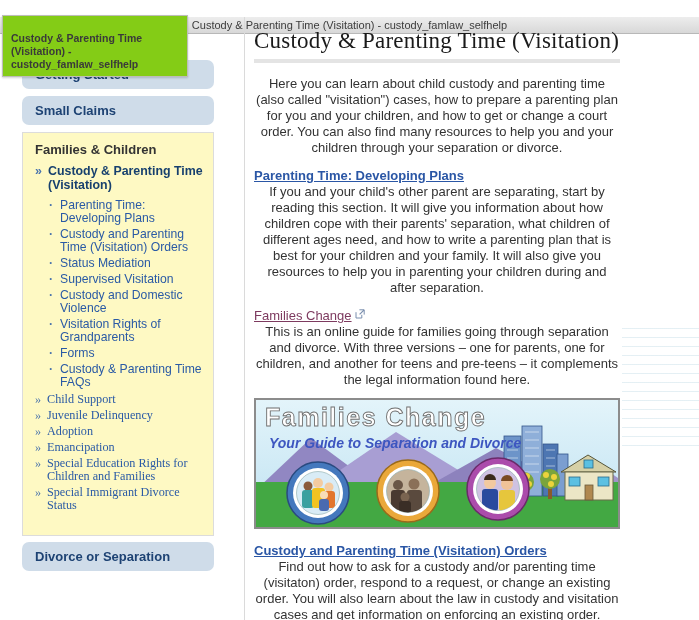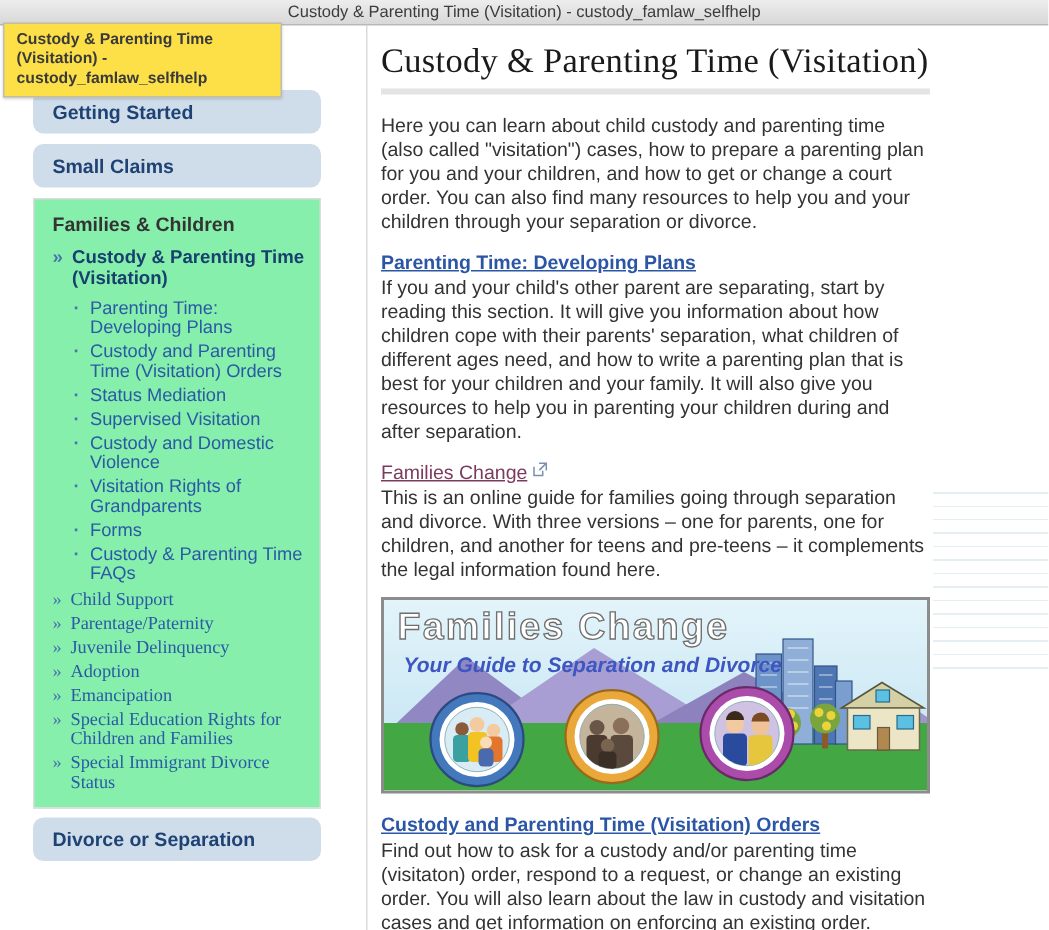--- a/index.html
+++ b/index.html
@@ -3,61 +3,61 @@
 <meta charset="utf-8">
 <style>
   * { box-sizing: border-box; }
   html,body { margin:0; padding:0; }
   body {
     width:699px; height:620px; overflow:hidden; position:relative;
     background:#ffffff; font-family:"Liberation Sans", sans-serif;
   }
   
   .titlebar {
-    position:absolute; top:0; left:0; right:0; height:17px;
+    position:absolute; top:17px; left:0; right:0; height:17px;
     background:linear-gradient(#ededed,#d8d8d8);
     border-bottom:1px solid #b8b8b8;
     font-size:11px; color:#3c3c3c; text-align:center; line-height:17px;
   }
   .tab-tooltip {
     position:absolute; top:15px; left:2px; width:186px;
-    background:#fde047; border:1px solid #bdbdb8;
+    background:#84cc16; border:1px solid #bdbdb8;
     box-shadow:0 1px 2px rgba(0,0,0,.18);
-    padding:4px 8px 5px; z-index:9;
+    padding:16px 8px 5px; z-index:9;
     font-size:10.5px; font-weight:bold; color:#3a3a3a; line-height:13px;
   }
   .vdivider { position:absolute; left:244px; top:17px; bottom:0; width:1px; background:#dadada; }
 
   
   .sidebar { position:absolute; left:22px; top:60px; width:192px; height:560px; overflow:hidden; }
   .side-btn {
     background:#cfdce9; border-radius:7px; height:29px; line-height:29px;
     padding-left:13px; font-size:13px; font-weight:bold; color:#1d4273;
     margin-bottom:7px; cursor:pointer;
   }
   .side-panel {
-    border:1px solid #dcdcdc; background:#86efac;
-    padding:9px 5px 7px 12px; margin-bottom:6px;
+    border:1px solid #dcdcdc; background:#fef9c3;
+    padding:9px 5px 20px 12px; margin-bottom:6px;
   }
   .panel-title { font-size:13px; font-weight:bold; color:#333; margin-bottom:8px; }
   .active-item { font-size:12.4px; font-weight:bold; color:#17406e; line-height:13.5px; margin-bottom:7px; position:relative; padding-left:13px; }
   .active-item .chev { position:absolute; left:0; top:0; color:#4a74ad; }
   ul.navlist { list-style:none; margin:0; padding:0; }
   ul.navlist li { font-size:12.2px; color:#2a5aa5; line-height:13px; margin-bottom:3px; position:relative; cursor:pointer; }
   ul.subs { margin-bottom:4px; }
   ul.subs li { margin-left:14px; padding-left:11px; }
   ul.subs li::before { content:"·"; position:absolute; left:0; top:0; font-weight:bold; color:#4a74ad; }
   ul.sibs li { padding-left:12px;font-family:Liberation Serif, serif; }
   ul.sibs li::before { content:"»"; position:absolute; left:0; top:0; color:#4a74ad; }
 
   
   .main { position:absolute; left:254px; top:28px; width:366px; height:592px; overflow:hidden; }
   h1 { font-family:"Liberation Serif", serif; font-size:23px; font-weight:normal; color:#1a1a1a; margin:0 0 5px; letter-spacing:.2px; }
   .rule { height:4px; background:#e4e4e4; margin:0 0 13px; }
-  .main p { font-size:13px; line-height:16px; color:#333; margin:0 0 10px; }
+  .main p { font-size:13px; line-height:16px; color:#333; margin:0 0 10px;text-align:center; }
   a.hlink { display:inline-block; font-size:13px; font-weight:bold; color:#2a56a5; text-decoration:underline; margin-bottom:1px; cursor:pointer; }
   a.hlink.visited { color:#7d3a5f; font-weight:normal; }
   .icon-gap { display:inline-block; width:3px; }
   .banner-wrap { border:2px solid #8c8c8c; width:366px; margin:2px 0 12px; line-height:0; cursor:pointer; }
   .faint-lines {
     position:absolute; left:622px; top:328px; width:77px; height:126px;
     background:repeating-linear-gradient(to bottom, rgba(185,214,226,.38) 0 1px, transparent 1px 9px);
     pointer-events:none;
   }
 </style>
@@ -93,21 +93,20 @@
       <li>Status Mediation</li>
       <li>Supervised Visitation</li>
       <li>Custody and Domestic Violence</li>
       <li>Visitation Rights of Grandparents</li>
       <li>Forms</li>
       <li>Custody &amp; Parenting Time FAQs</li>
     </ul>
 
     <ul class="navlist sibs">
       <li>Child Support</li>
-      <li>Parentage/Paternity</li>
       <li>Juvenile Delinquency</li>
       <li>Adoption</li>
       <li>Emancipation</li>
       <li>Special Education Rights for Children and Families</li>
       <li>Special Immigrant Divorce Status</li>
     </ul>
   </div>
 
   <div class="side-btn">Divorce or Separation</div>
 

